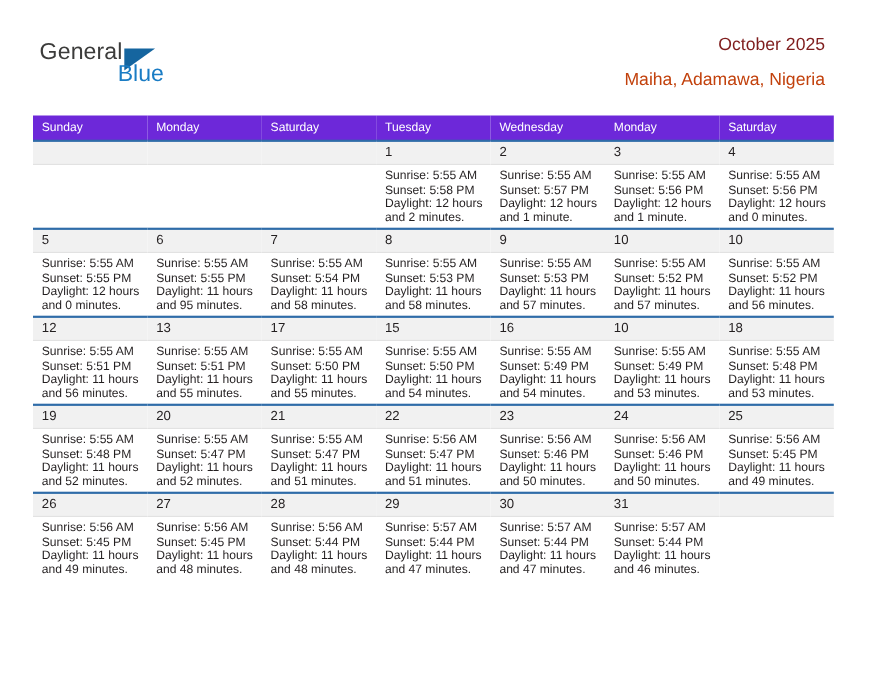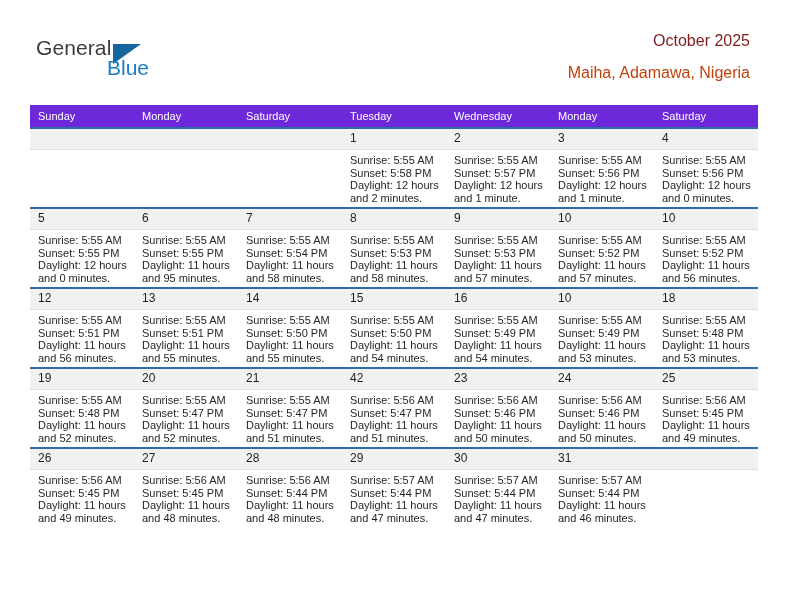--- a/index.html
+++ b/index.html
@@ -283,21 +283,21 @@
           </td>
           <td class="day-cell">
             <div class="daynum">13</div>
             <div class="cell-body">
               <div>Sunrise: 5:55 AM</div>
               <div>Sunset: 5:51 PM</div>
               <div class="wrap">Daylight: 11 hours and 55 minutes.</div>
             </div>
           </td>
           <td class="day-cell">
-            <div class="daynum">14</div>
+            <div class="daynum">17</div>
             <div class="cell-body">
               <div>Sunrise: 5:55 AM</div>
               <div>Sunset: 5:50 PM</div>
               <div class="wrap">Daylight: 11 hours and 55 minutes.</div>
             </div>
           </td>
           <td class="day-cell">
             <div class="daynum">15</div>
             <div class="cell-body">
               <div>Sunrise: 5:55 AM</div>
@@ -349,21 +349,21 @@
           </td>
           <td class="day-cell">
             <div class="daynum">21</div>
             <div class="cell-body">
               <div>Sunrise: 5:55 AM</div>
               <div>Sunset: 5:47 PM</div>
               <div class="wrap">Daylight: 11 hours and 51 minutes.</div>
             </div>
           </td>
           <td class="day-cell">
-            <div class="daynum">42</div>
+            <div class="daynum">22</div>
             <div class="cell-body">
               <div>Sunrise: 5:56 AM</div>
               <div>Sunset: 5:47 PM</div>
               <div class="wrap">Daylight: 11 hours and 51 minutes.</div>
             </div>
           </td>
           <td class="day-cell">
             <div class="daynum">23</div>
             <div class="cell-body">
               <div>Sunrise: 5:56 AM</div>

